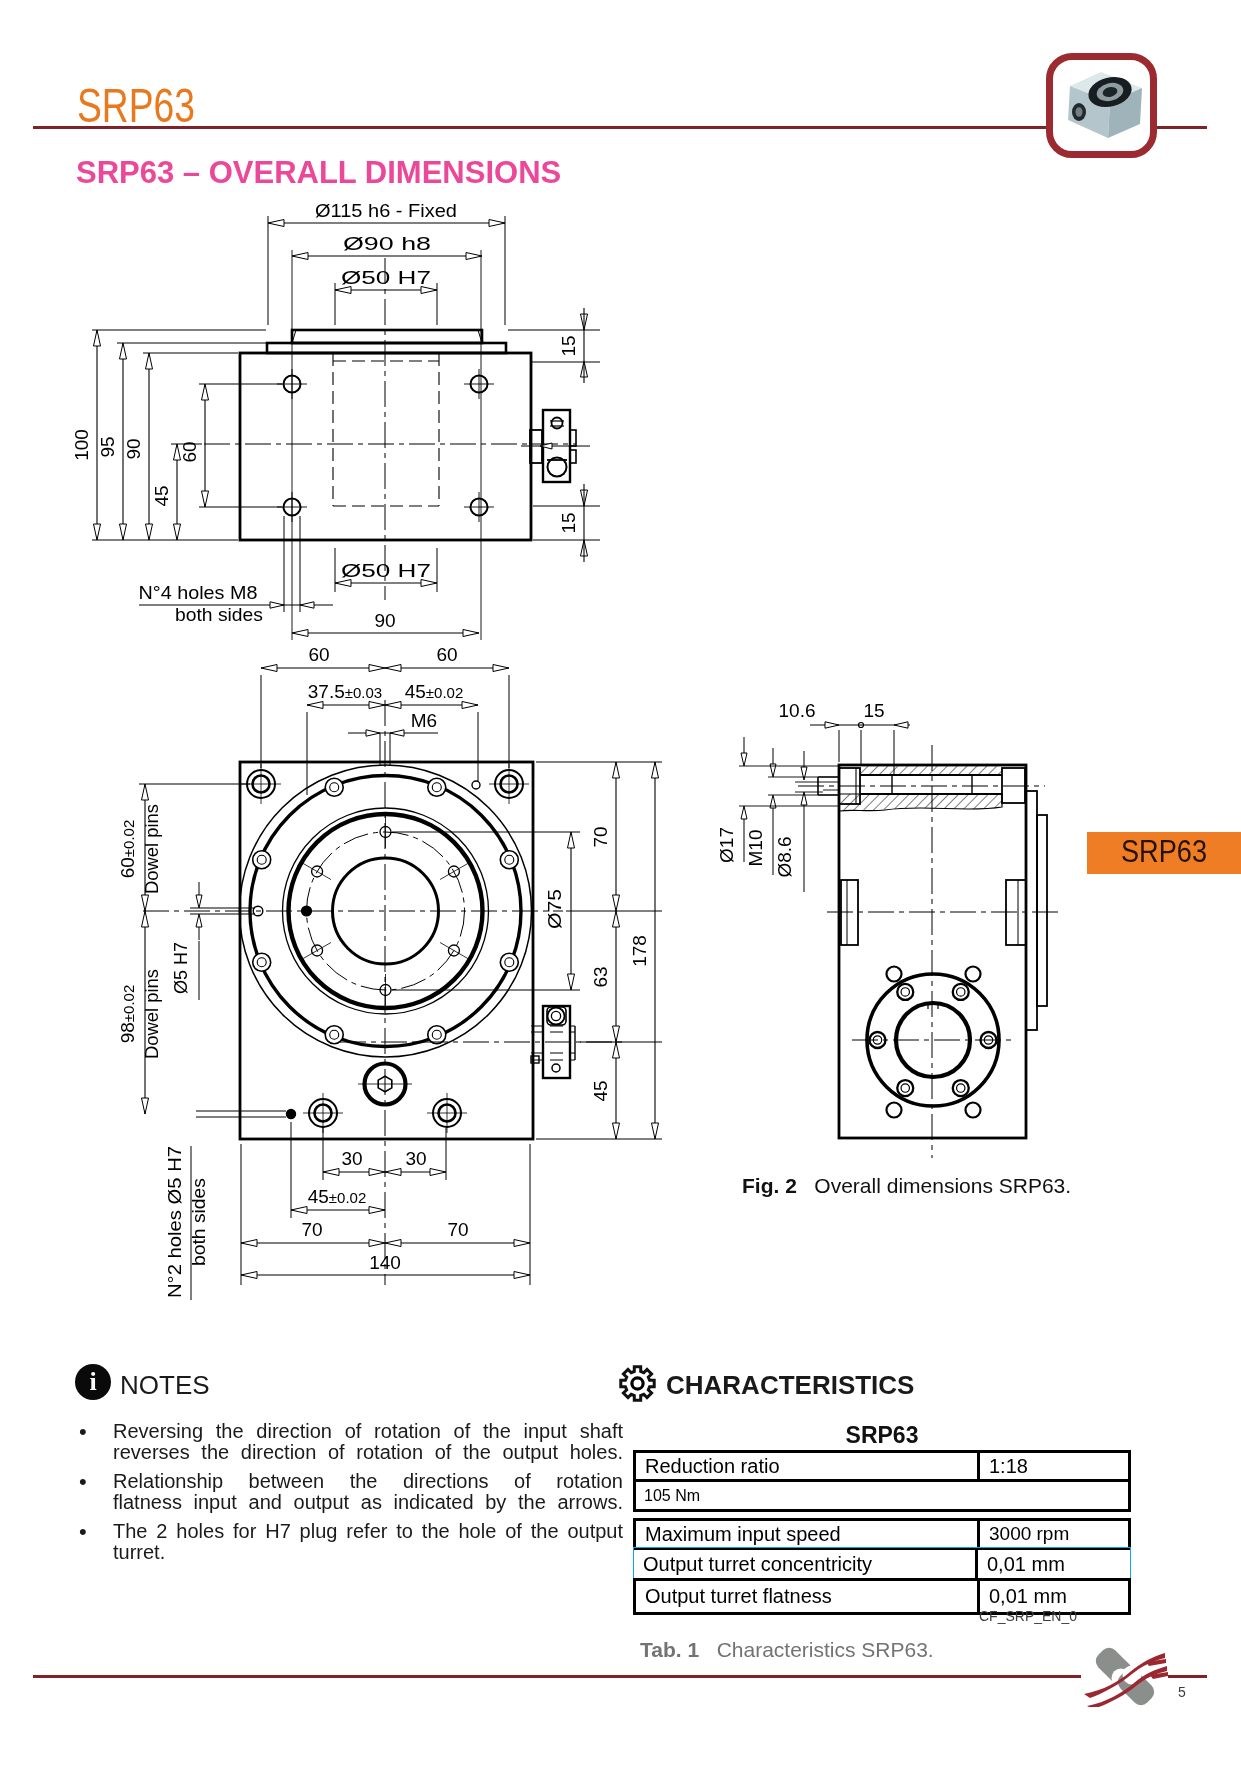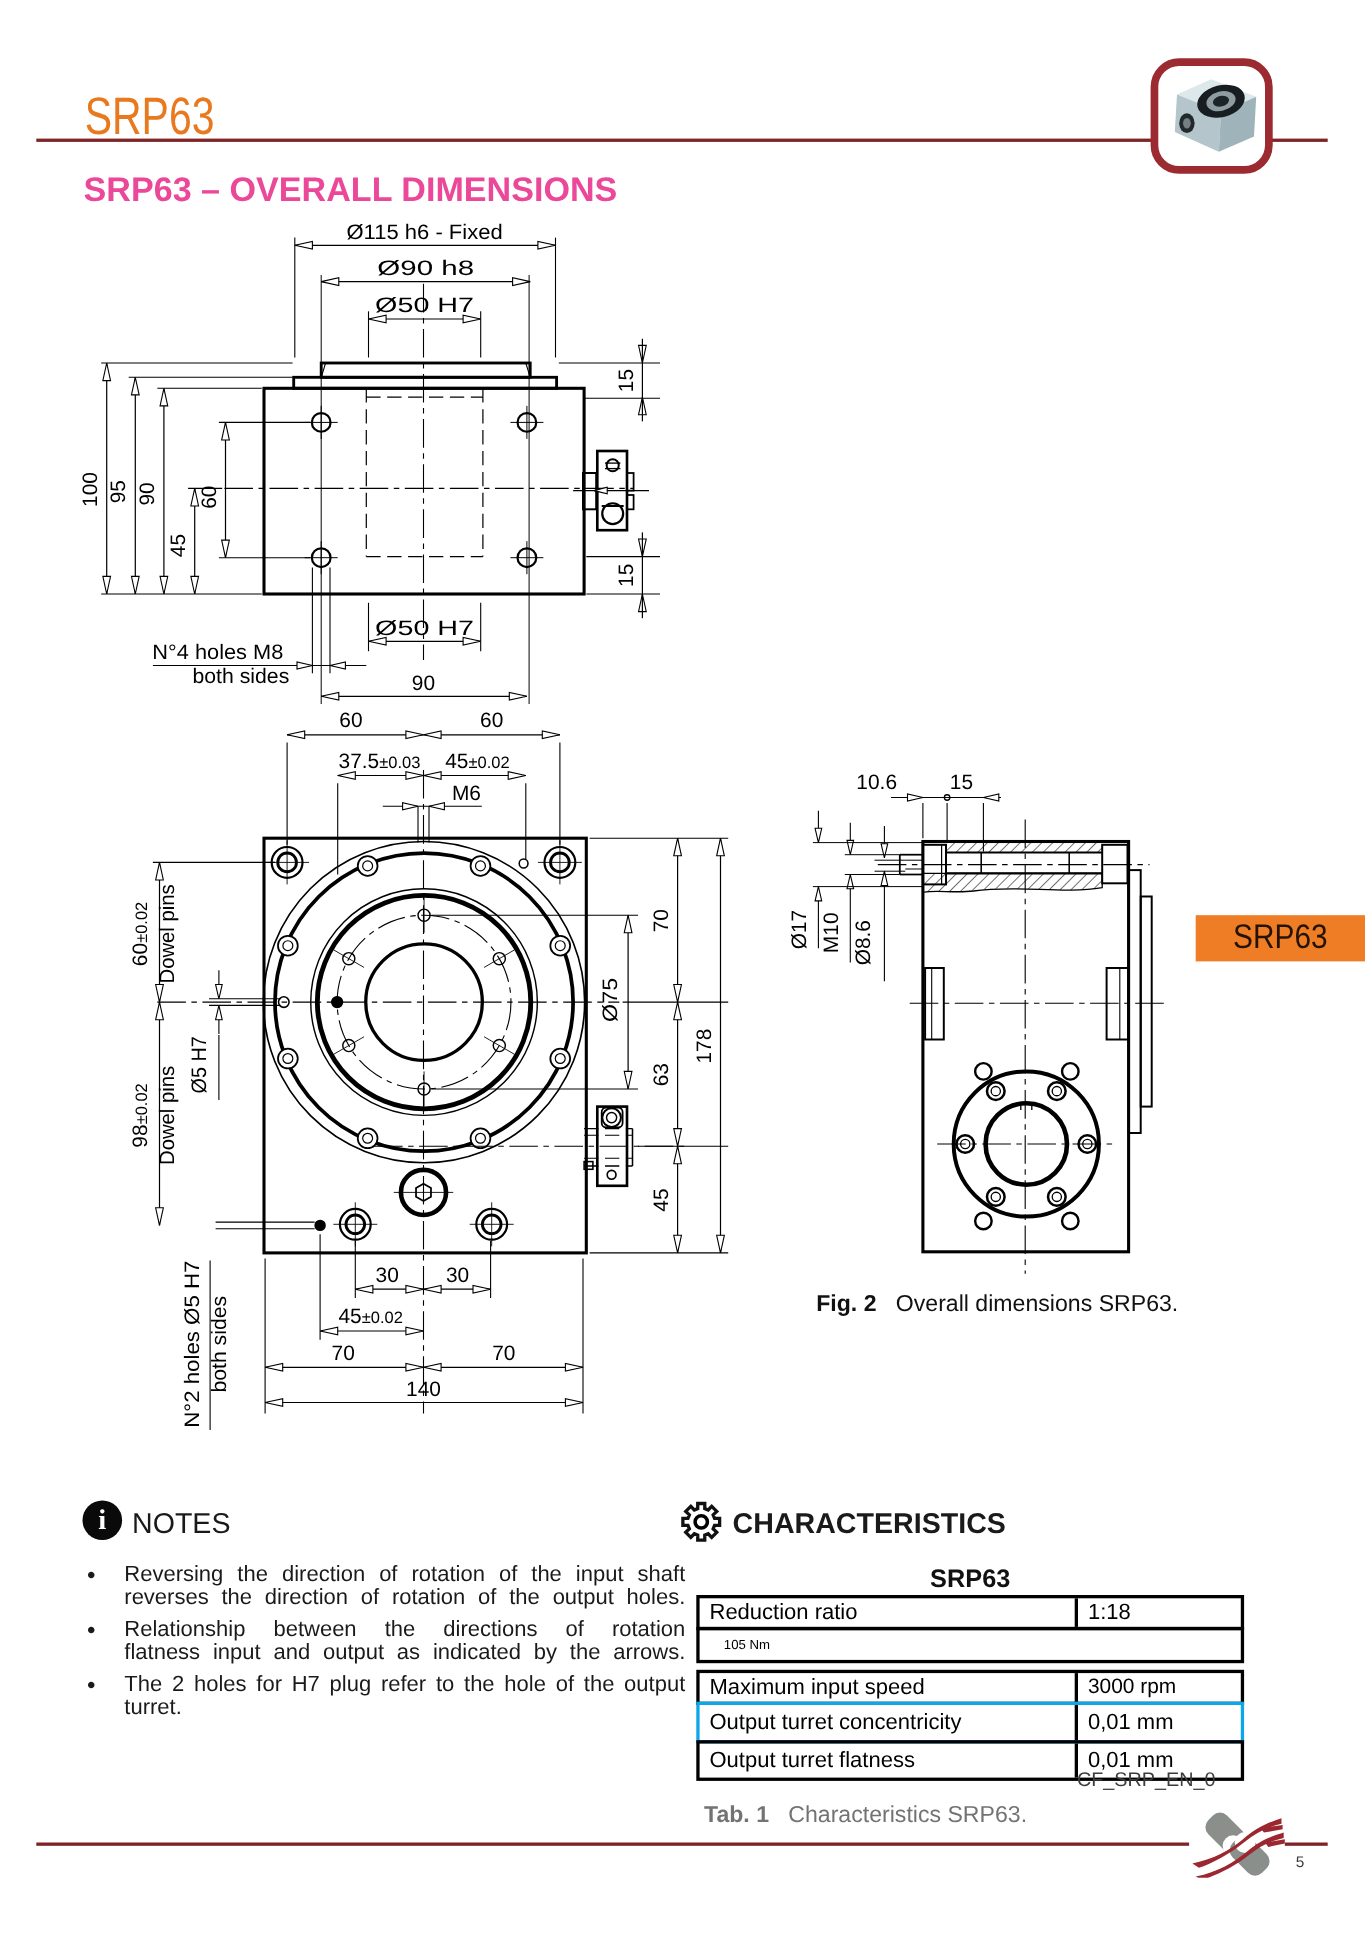--- a/index.html
+++ b/index.html
@@ -436,40 +436,40 @@
 
 <div class="abs" style="left:666px;top:1372px;font-size:26px;font-weight:bold;color:#1a1a1a;line-height:1">CHARACTERISTICS</div>
 <div class="abs" style="left:633px;top:1424px;width:498px;text-align:center;font-size:23px;font-weight:bold;color:#111;line-height:1">SRP63</div>
 
 <div class="abs" style="left:633px;top:1450px;width:498px">
   <div style="border:3px solid #000;height:26px;display:flex">
       <div style="width:332px;border-right:3px solid #000;padding-left:9px;font-size:20px;line-height:26px">Reduction ratio</div>
       <div style="padding-left:9px;font-size:20px;line-height:26px">1:18</div>
     </div>
   <div style="border:3px solid #000;margin-top:-3px;height:27px;display:flex">
-      <div style="padding-left:22px;font-size:12px;line-height:27px">105 Nm</div>
+      <div style="padding-left:8px;font-size:16px;line-height:27px">105 Nm</div>
     </div>
   <div style="border:3px solid #000;margin-top:6px;height:26px;display:flex">
       <div style="width:332px;border-right:3px solid #000;padding-left:9px;font-size:20px;line-height:26px">Maximum input speed</div>
       <div style="padding-left:9px;font-size:19px;line-height:26px">3000 rpm</div>
     </div>
-  <div style="border:3px solid #0ea5e9;margin-top:-3px;height:32px;display:flex">
+  <div style="border:1px solid #0ea5e9;margin-top:-3px;height:32px;display:flex">
       <div style="width:332px;border-right:3px solid #000;padding-left:9px;font-size:20px;line-height:32px">Output turret concentricity</div>
       <div style="padding-left:9px;font-size:20px;line-height:32px">0,01 mm</div>
     </div>
   <div style="border:3px solid #000;margin-top:-3px;height:31px;display:flex">
       <div style="width:332px;border-right:3px solid #000;padding-left:9px;font-size:20px;line-height:31px">Output turret flatness</div>
       <div style="padding-left:9px;font-size:20px;line-height:31px">0,01 mm</div>
     </div>
 </div>
 <div class="abs" style="left:640px;top:1638px;font-size:21px;color:#737373"><b>Tab.&nbsp;1</b>&nbsp;&nbsp;&nbsp;Characteristics SRP63.</div>
 
 <div class="abs" style="left:33px;top:1675px;width:1048px;height:3px;background:#7E2326"></div>
 <div class="abs" style="left:1168px;top:1675px;width:39px;height:3px;background:#7E2326"></div>
-<div class="abs" style="left:979px;top:1608px;font-size:18px;color:#3c3c3c">CF_SRP_EN_0</div>
+<div class="abs" style="left:979px;top:1608px;font-size:14px;color:#3c3c3c">CF_SRP_EN_0</div>
 <div class="abs" style="left:1178px;top:1684px;font-size:14px;color:#3c3c3c">5</div>
 <svg class="abs" style="left:1080px;top:1645px" width="92" height="62" viewBox="0 0 92 62">
   <g transform="rotate(45 34 21)">
       <rect x="15" y="9" width="38" height="24" rx="9" fill="#8b8f8c"></rect>
     </g>
   <circle cx="41" cy="33" r="9.5" fill="#fff"></circle>
   <g transform="rotate(45 56 42)">
       <rect x="37" y="30" width="38" height="24" rx="9" fill="#8b8f8c"></rect>
     </g>
   <circle cx="52" cy="30" r="9.5" fill="#fff"></circle>

